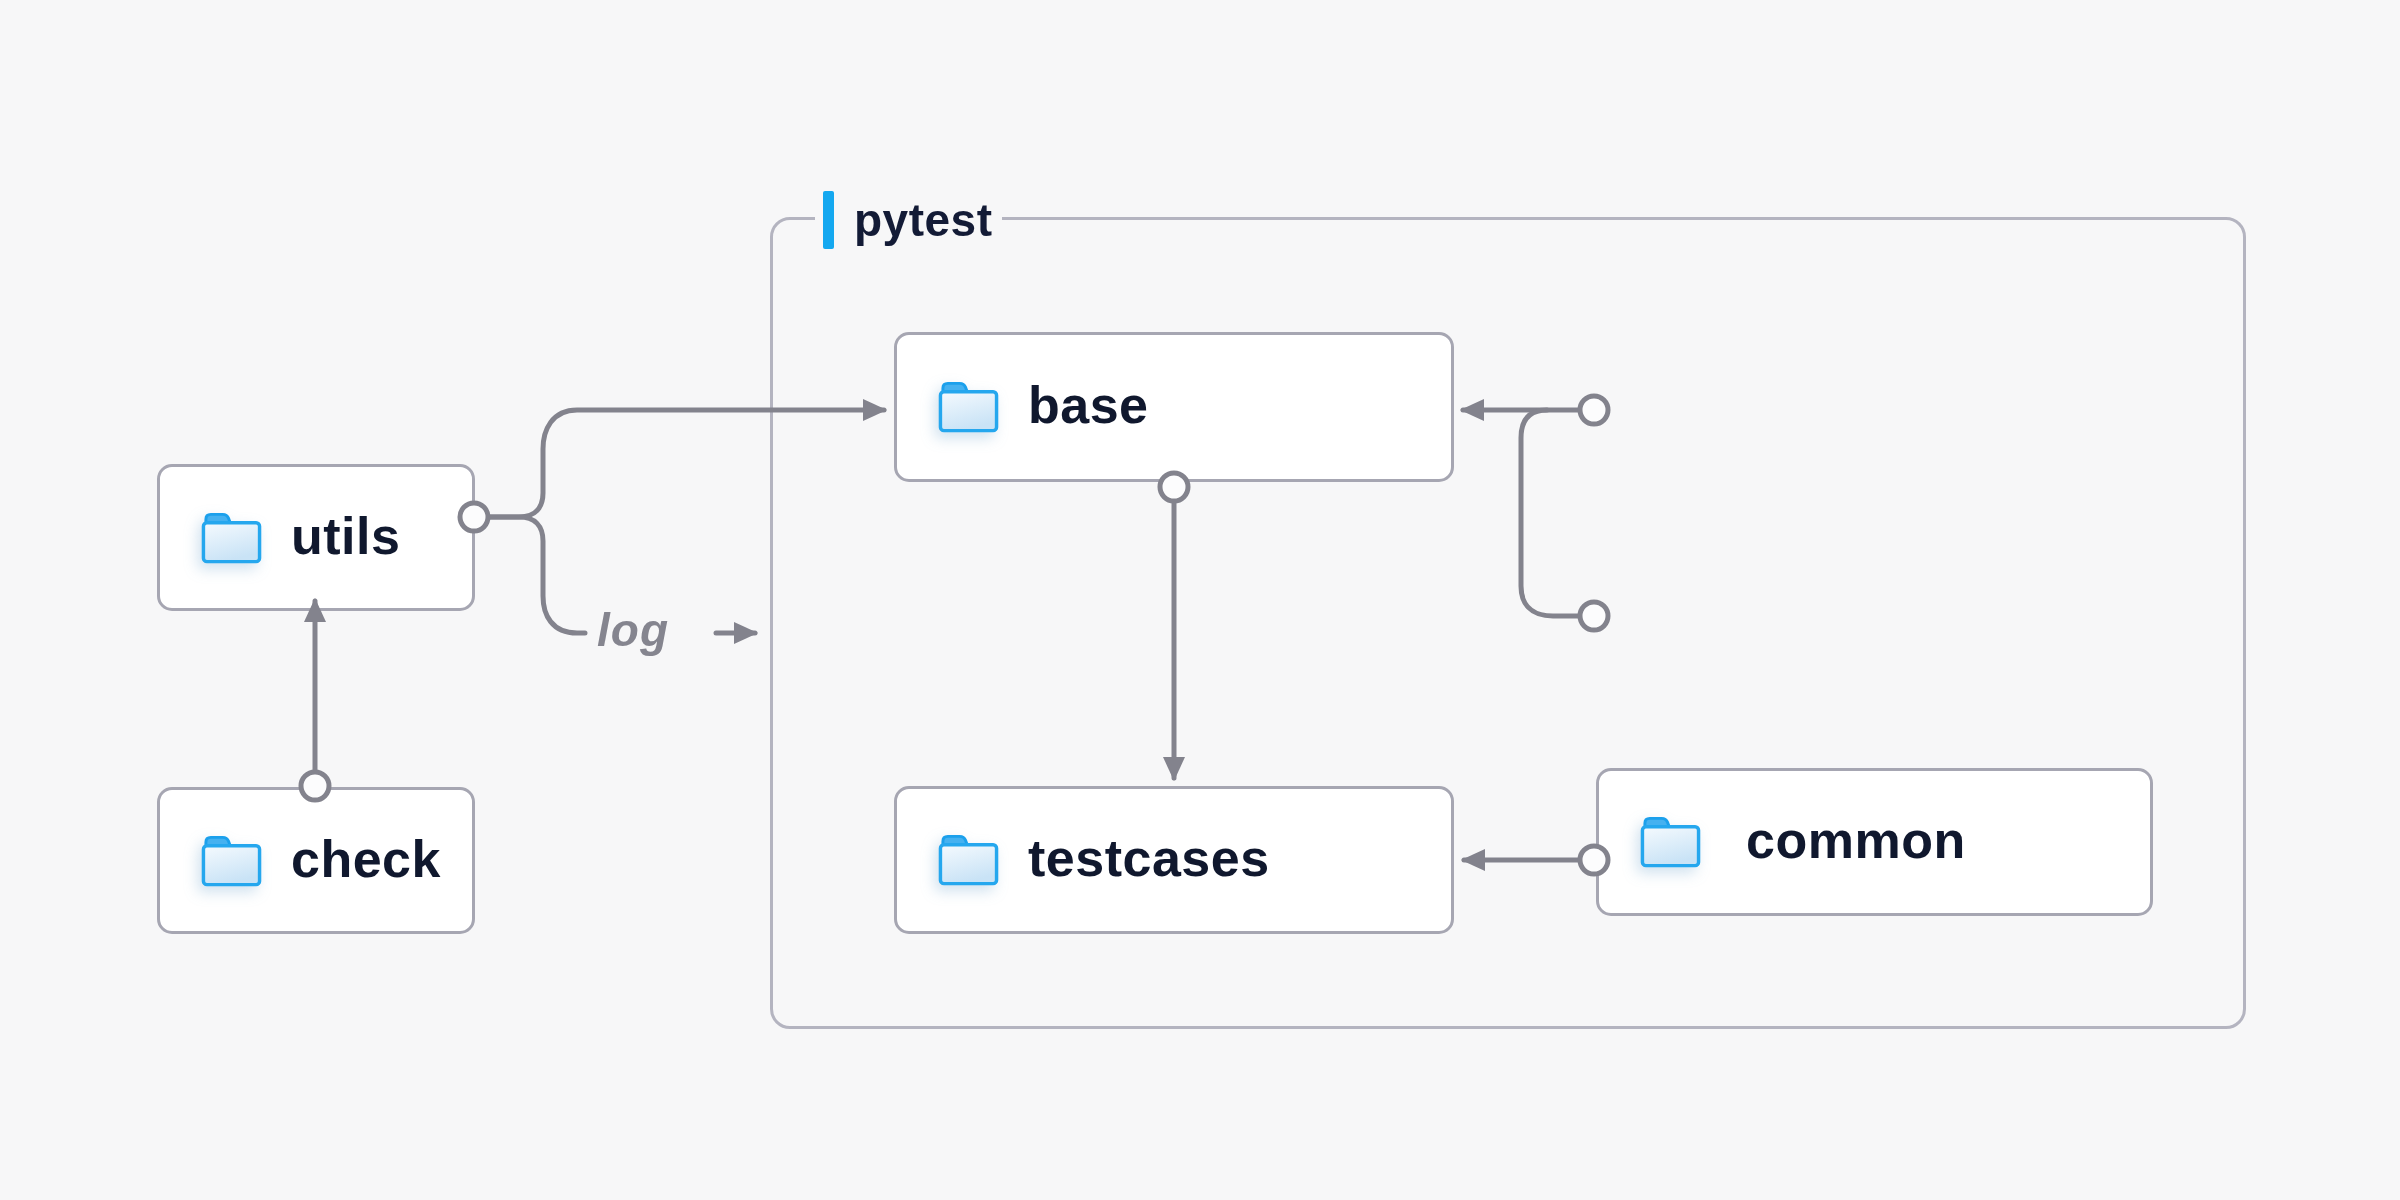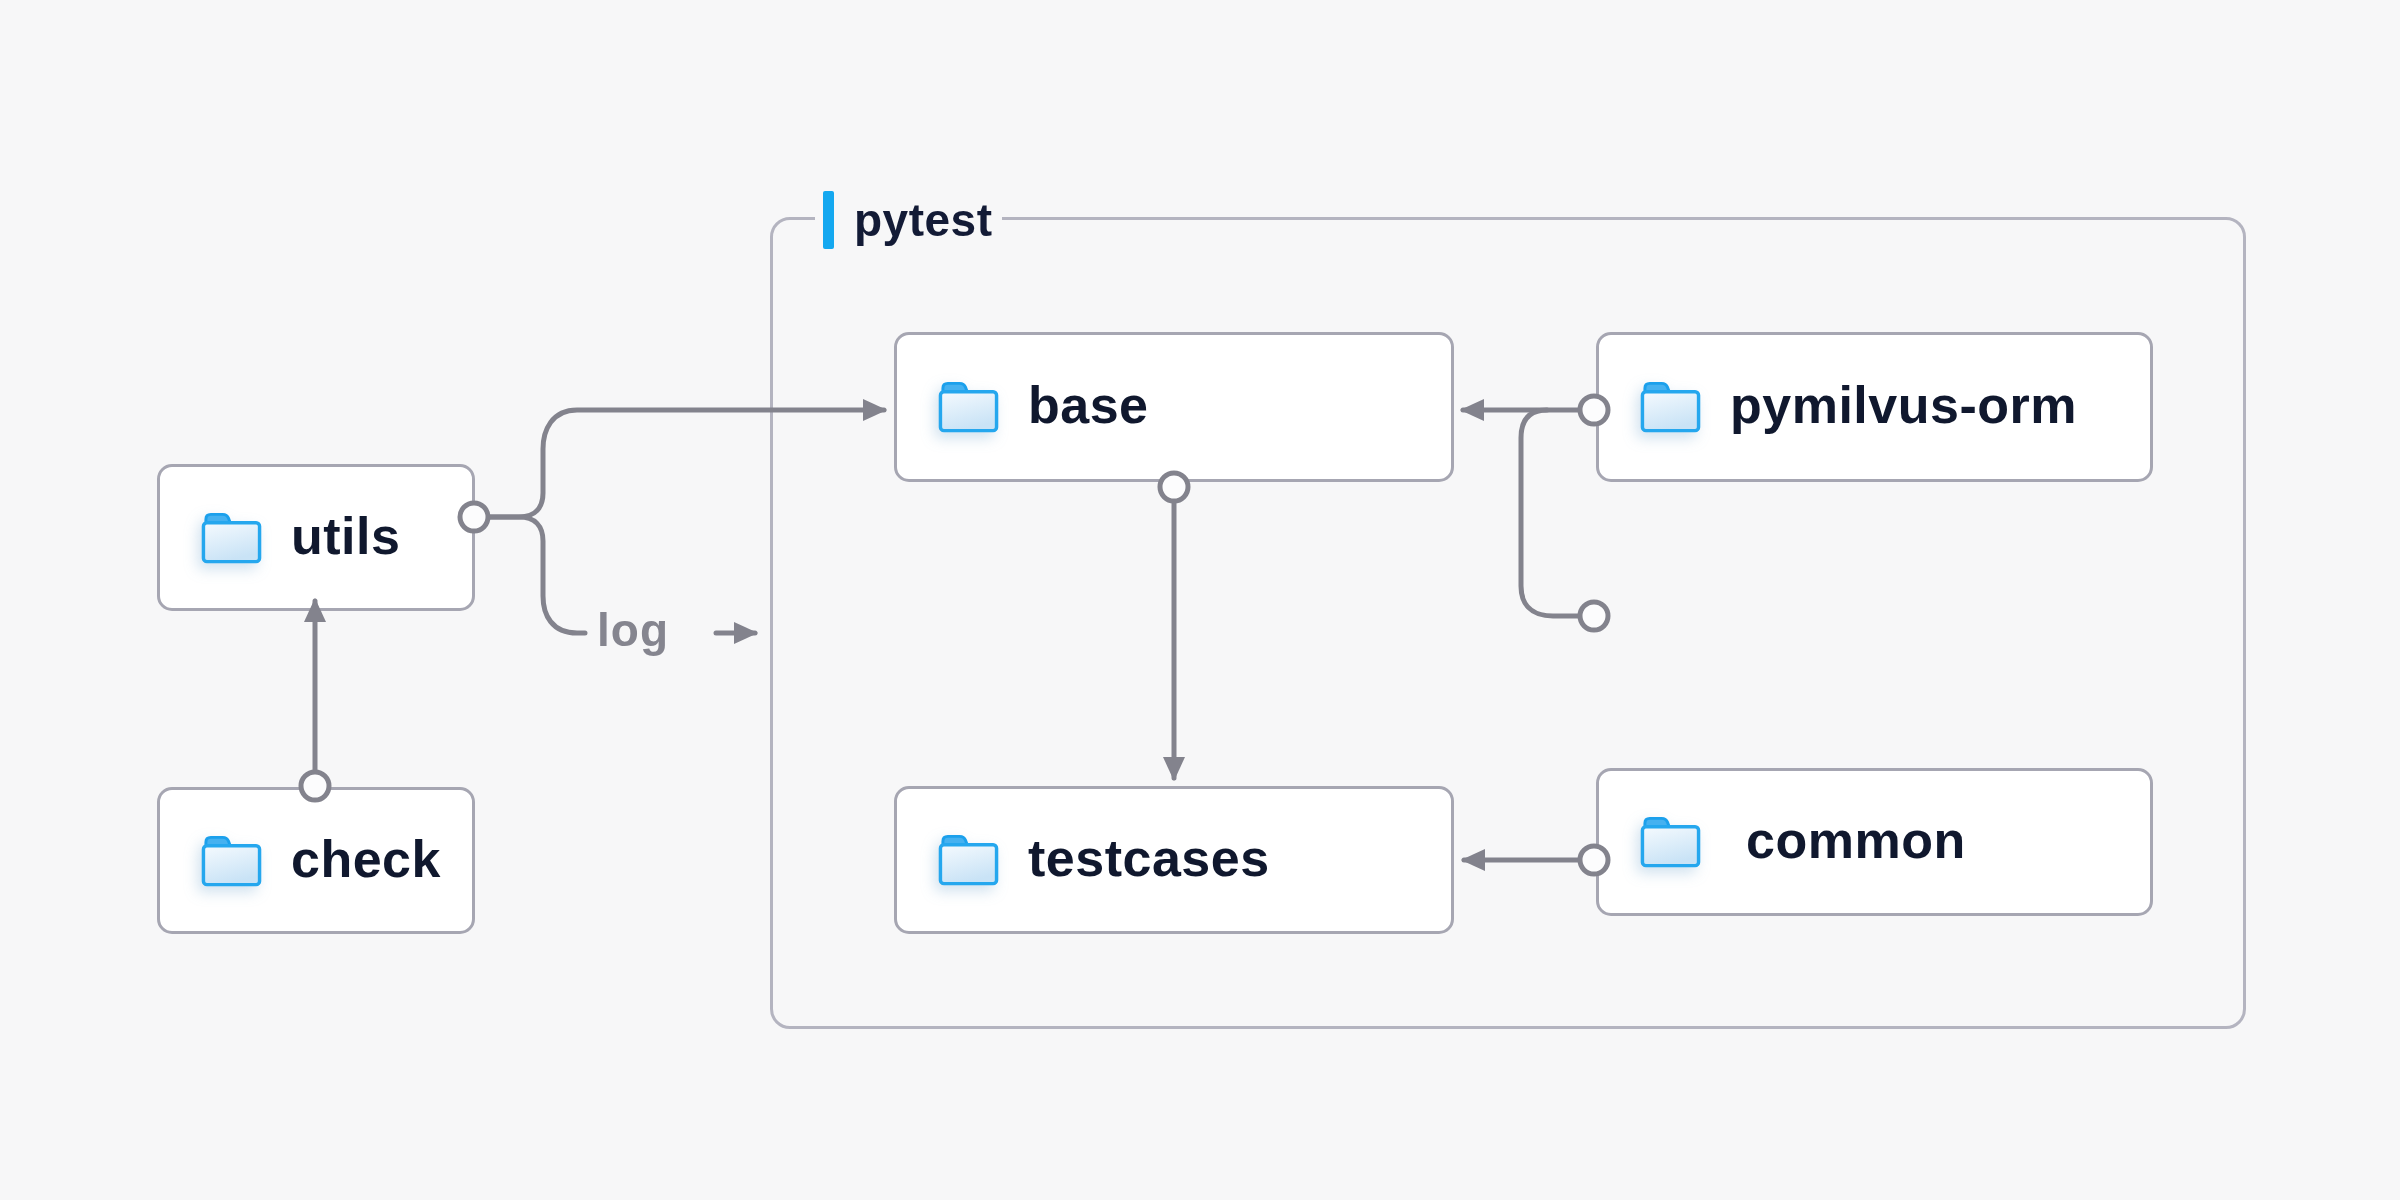--- a/index.html
+++ b/index.html
@@ -53,21 +53,21 @@
     position:absolute;inset:0;width:2400px;height:1200px;
     pointer-events:none;z-index:5;
   }
   .edge-layer path.wire{fill:none;stroke:#83838d;stroke-width:5;stroke-linecap:round;}
   .edge-layer circle.dot{fill:#fcfcfd;stroke:#83838d;stroke-width:5;}
 
   
   .edge-label{
     position:absolute;left:597px;top:607px;z-index:6;
     font-size:46px;font-weight:700;color:#85858f;letter-spacing:1px;
-    line-height:1;white-space:nowrap;
+    line-height:1;white-space:nowrap;font-style:italic;
   }
 </style>
 </head>
 <body>
 
 <div class="canvas">
 
   <svg width="0" height="0" style="position:absolute" aria-hidden="true">
     <defs>
       <linearGradient id="foldGrad" x1="0" y1="0" x2="0.35" y2="1">
@@ -109,26 +109,20 @@
     <span class="node-label">testcases</span>
   </div>
 
   <div class="node node-base">
     <svg class="folder">
         <use href="#folder-sym"></use>
       </svg>
     <span class="node-label">base</span>
   </div>
 
-  <div class="node node-pymilvus-orm">
-    <svg class="folder">
-        <use href="#folder-sym"></use>
-      </svg>
-    <span class="node-label">pymilvus-orm</span>
-  </div>
 
 
   <div class="node node-common">
     <svg class="folder">
         <use href="#folder-sym"></use>
       </svg>
     <span class="node-label">common</span>
   </div>
 
   <div class="edge-label">log</div>

